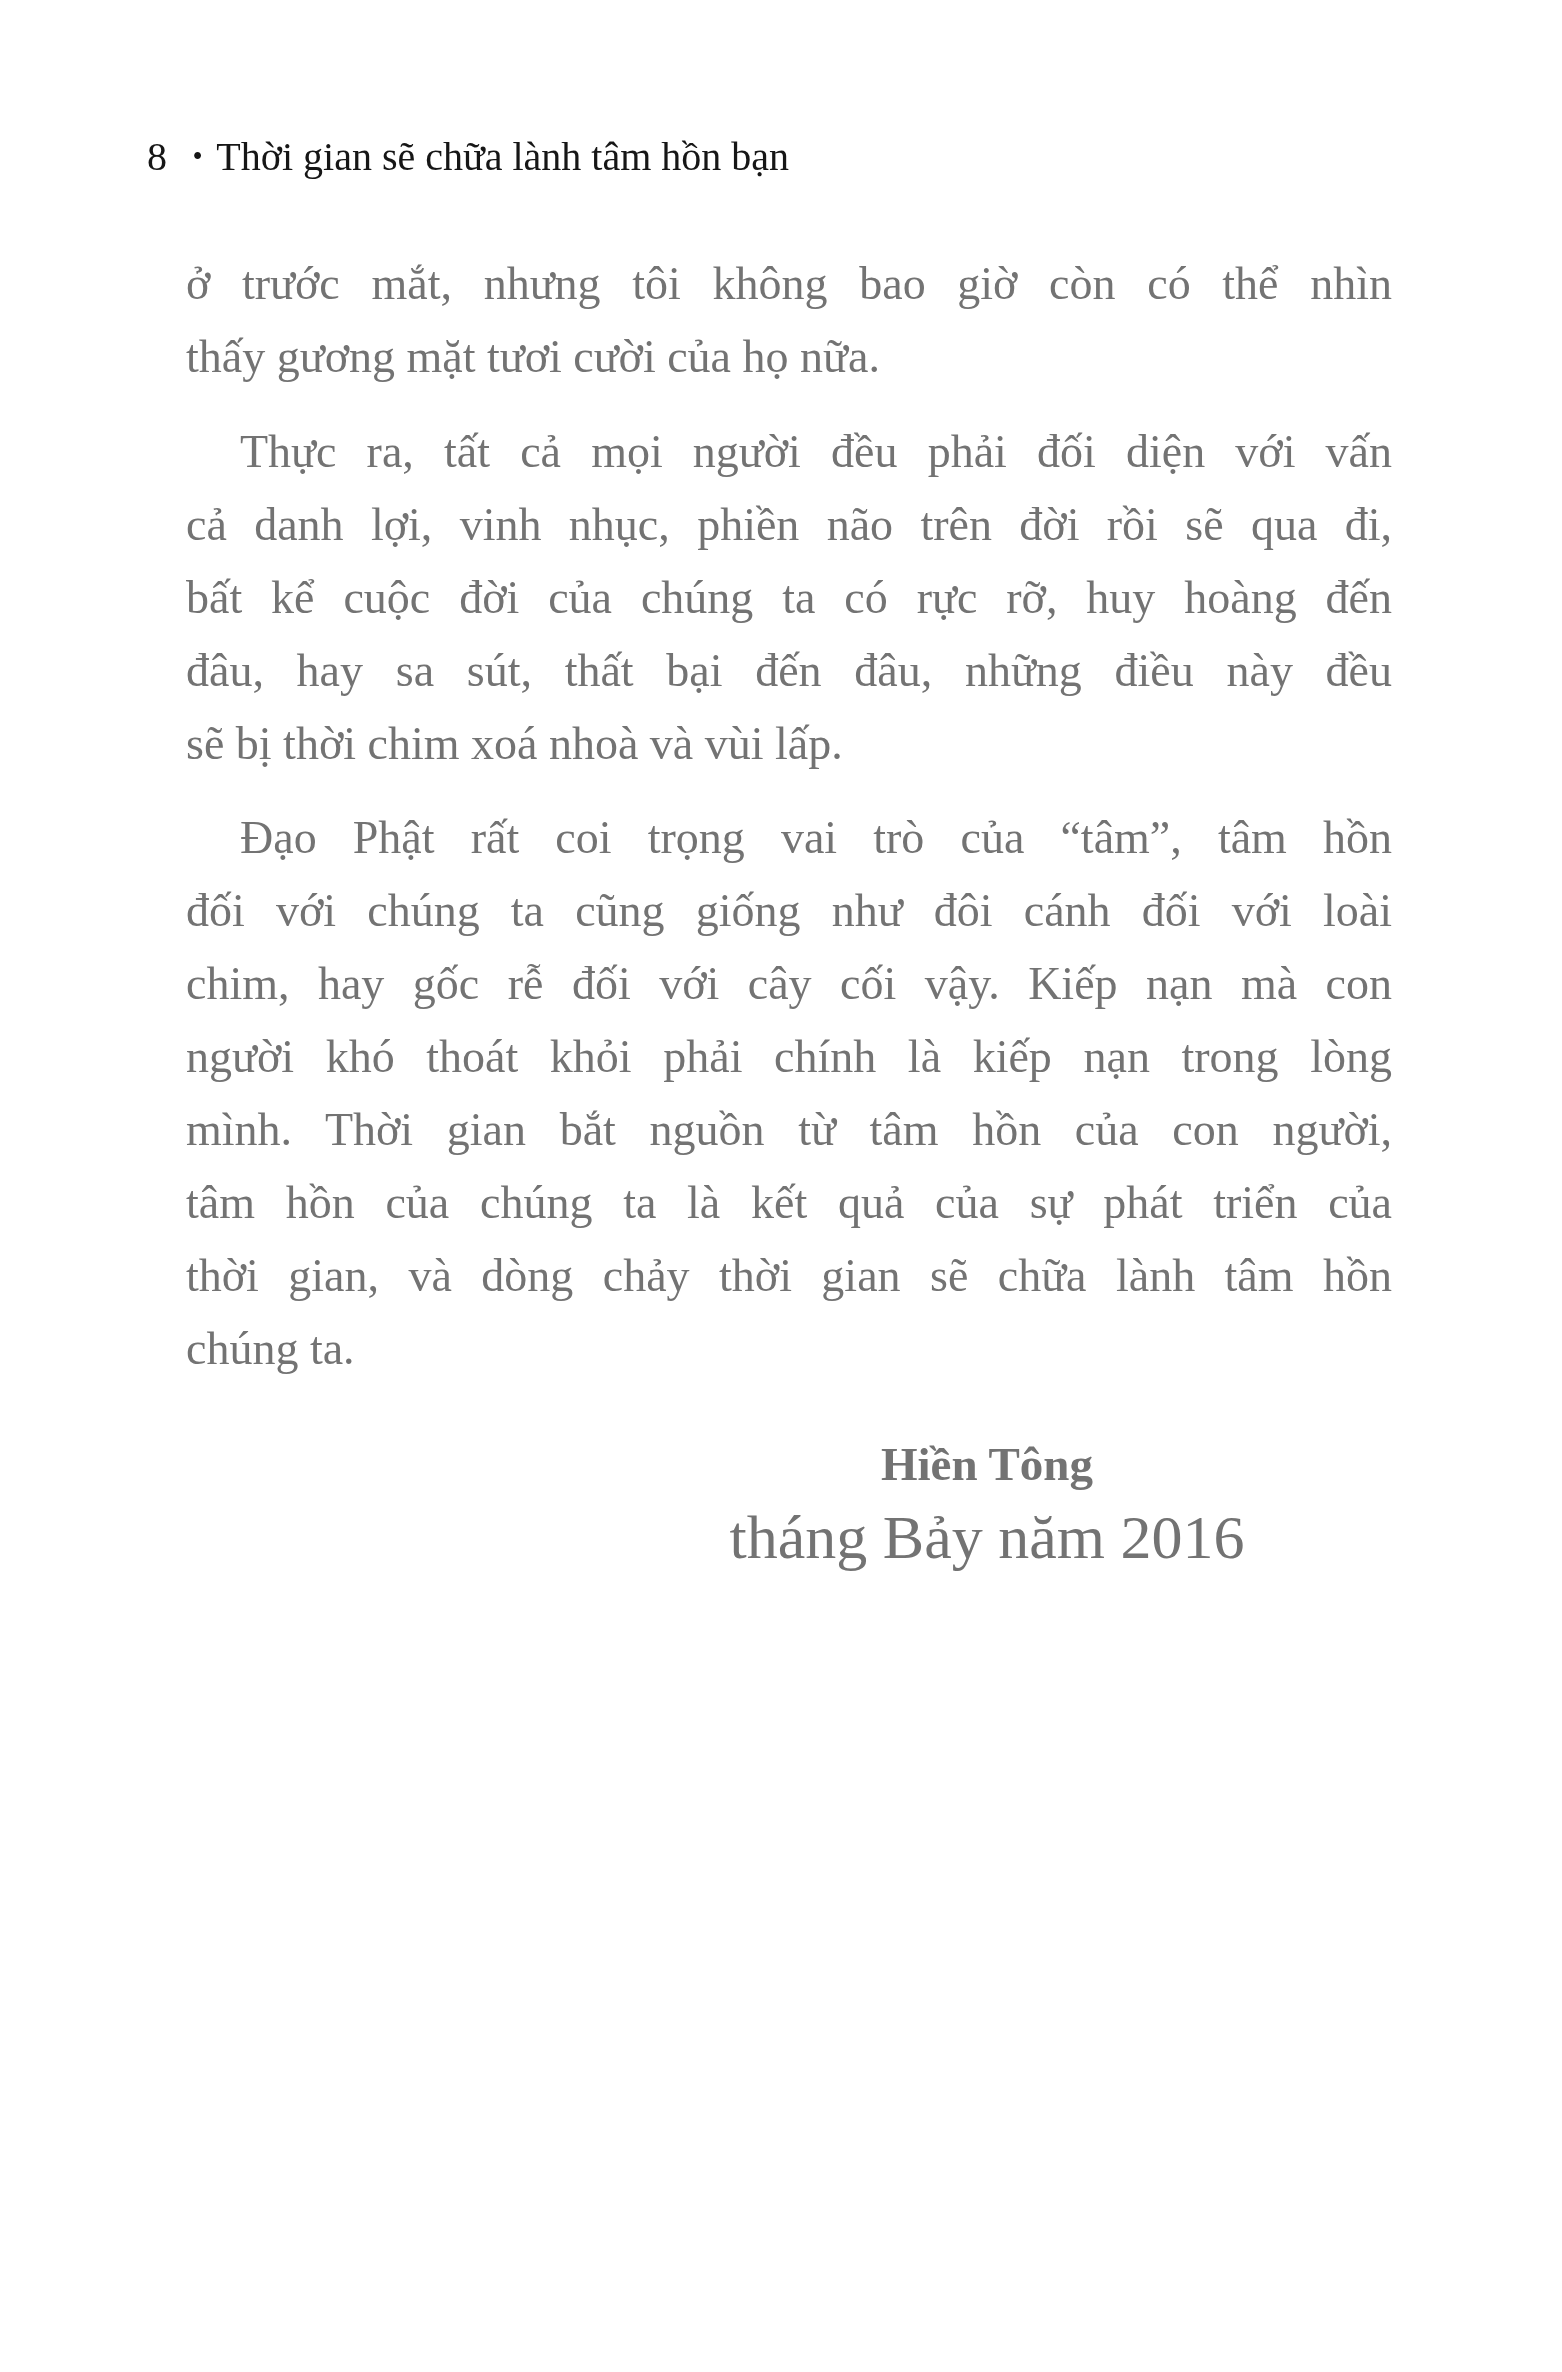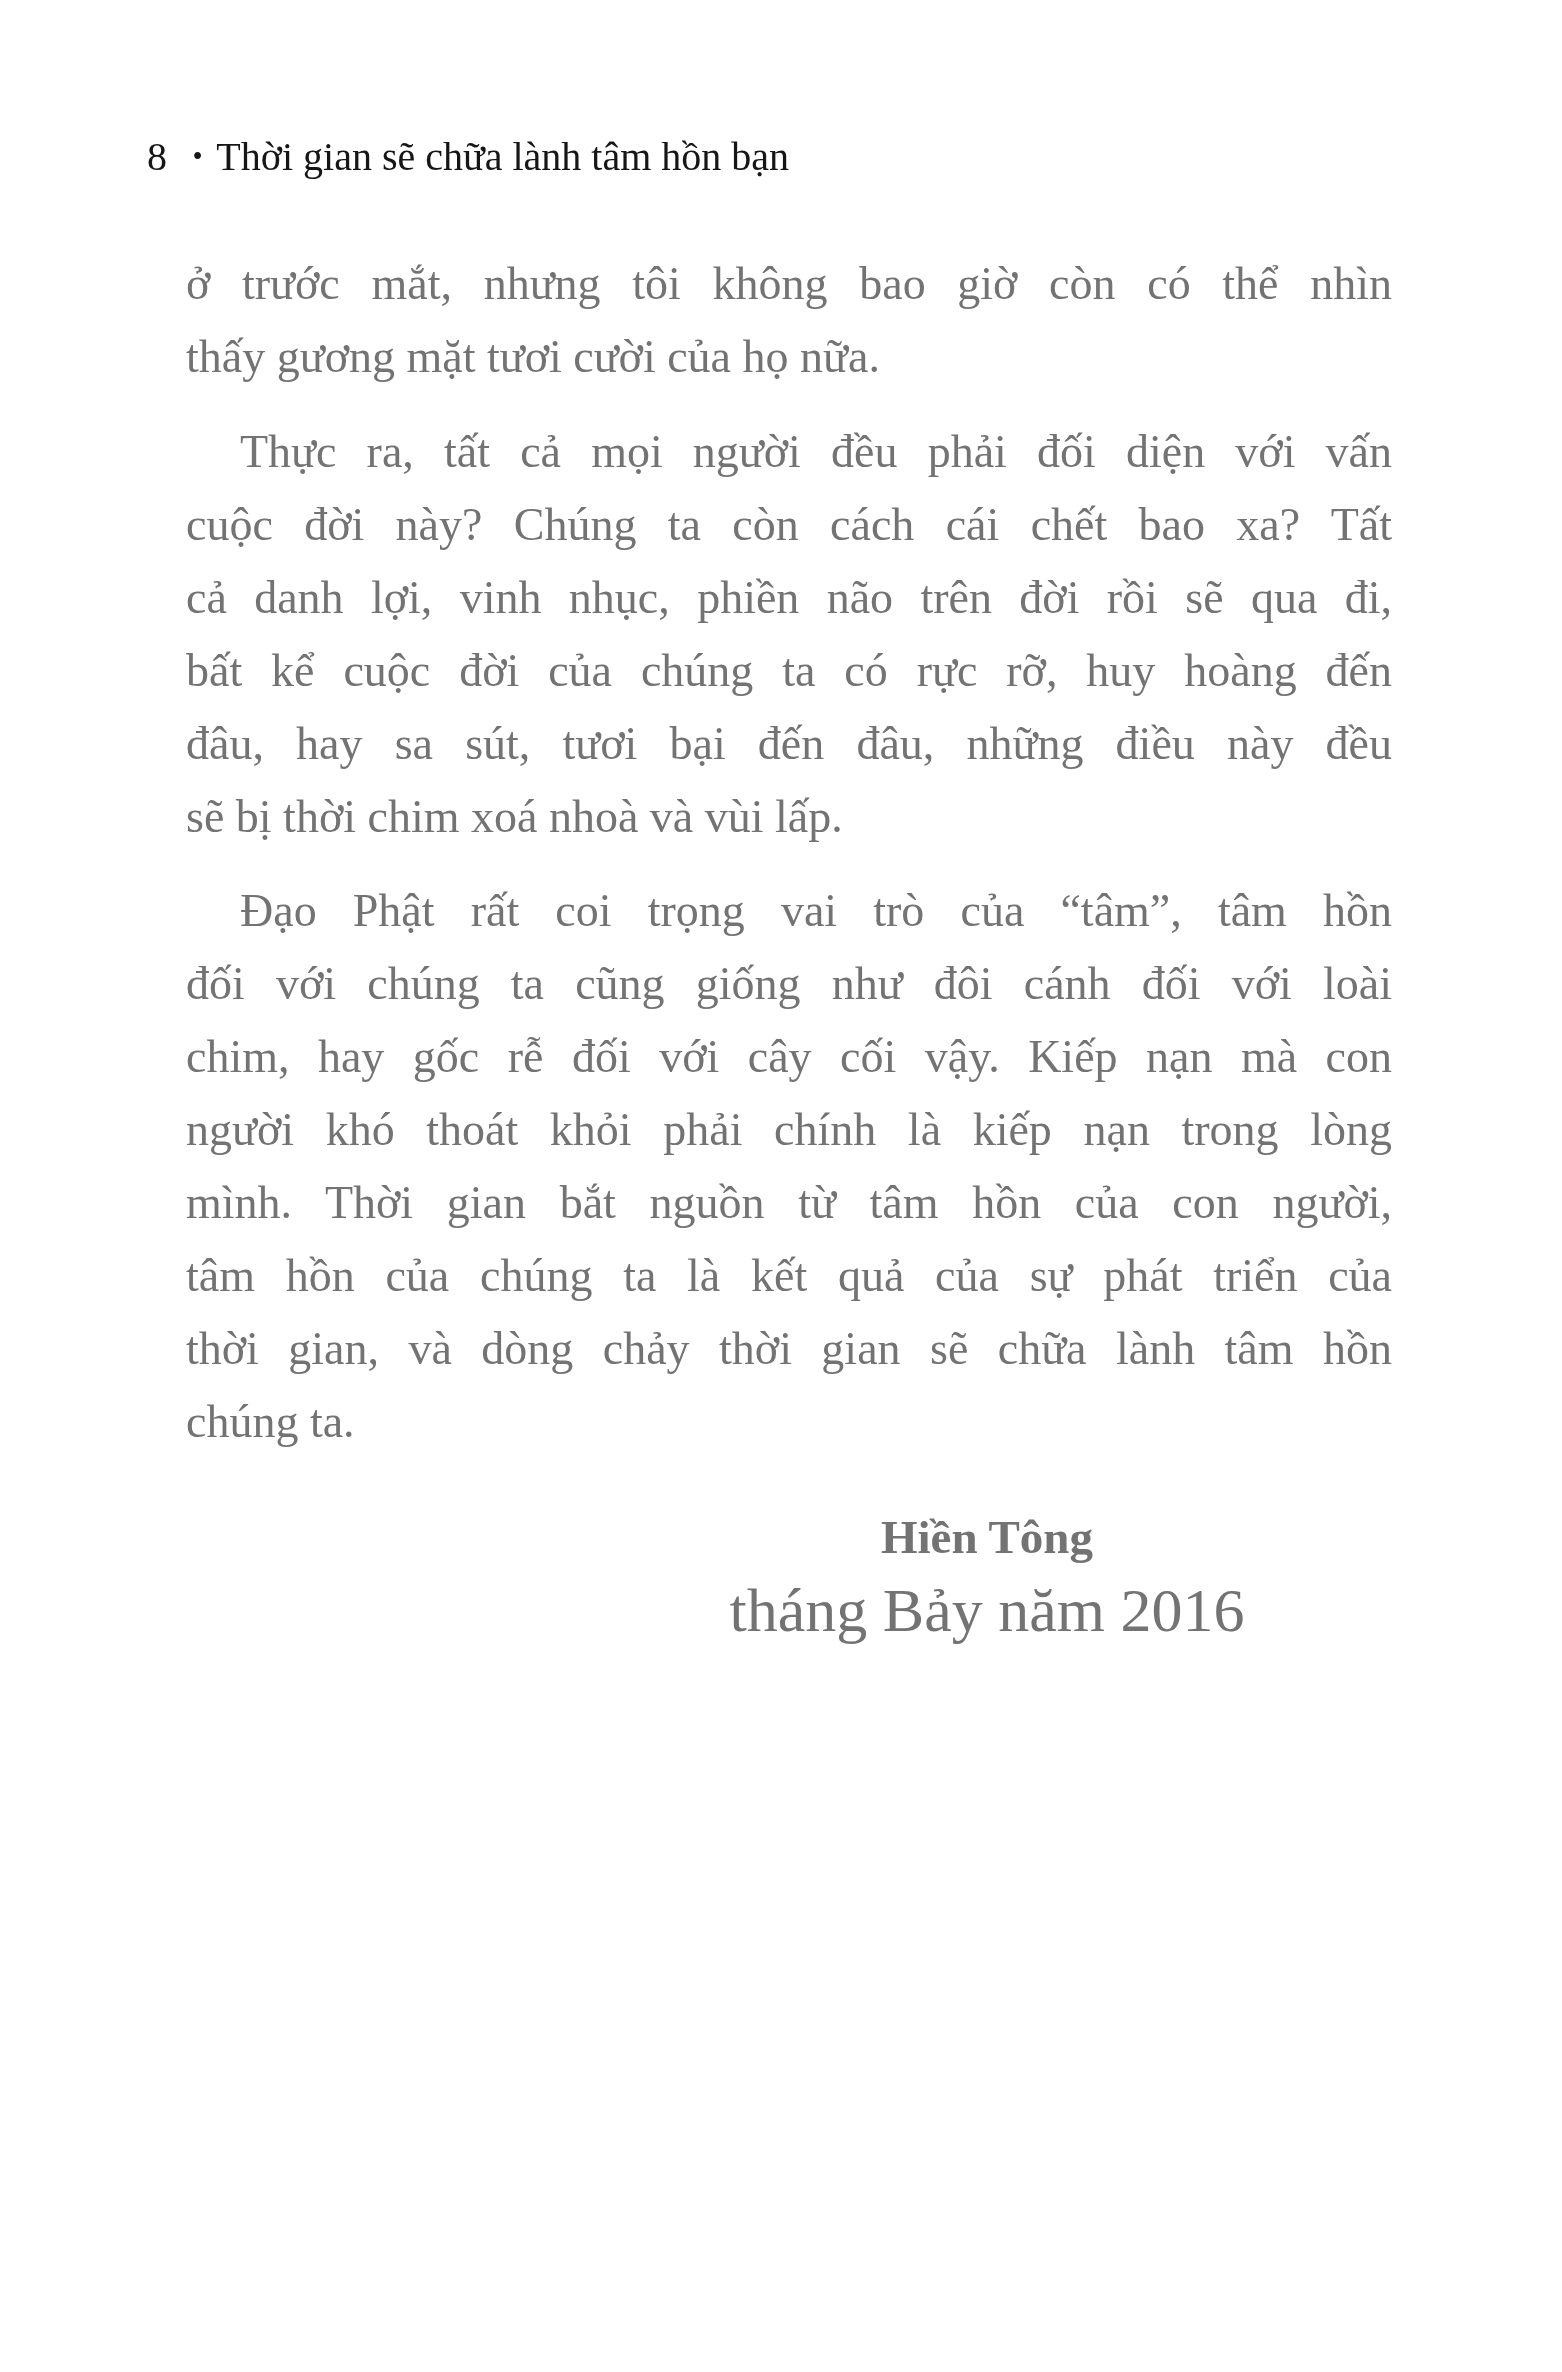--- a/index.html
+++ b/index.html
@@ -81,24 +81,23 @@
 
   <div class="body-text">
 
     <div class="paragraph">
       <div class="line">ở trước mắt, nhưng tôi không bao giờ còn có thể nhìn</div>
       <div class="line last">thấy gương mặt tươi cười của họ nữa.</div>
     </div>
 
     <div class="paragraph">
       <div class="line indent">Thực ra, tất cả mọi người đều phải đối diện với vấn</div>
-      <div class="line">cuộc đời này? Chúng ta còn cách cái chết bao xa? Tất</div>
       <div class="line">cả danh lợi, vinh nhục, phiền não trên đời rồi sẽ qua đi,</div>
       <div class="line">bất kể cuộc đời của chúng ta có rực rỡ, huy hoàng đến</div>
-      <div class="line">đâu, hay sa sút, tươi bại đến đâu, những điều này đều</div>
+      <div class="line">đâu, hay sa sút, thất bại đến đâu, những điều này đều</div>
       <div class="line last">sẽ bị thời chim xoá nhoà và vùi lấp.</div>
     </div>
 
     <div class="paragraph">
       <div class="line indent">Đạo Phật rất coi trọng vai trò của “tâm”, tâm hồn</div>
       <div class="line">đối với chúng ta cũng giống như đôi cánh đối với loài</div>
       <div class="line">chim, hay gốc rễ đối với cây cối vậy. Kiếp nạn mà con</div>
       <div class="line">người khó thoát khỏi phải chính là kiếp nạn trong lòng</div>
       <div class="line">mình. Thời gian bắt nguồn từ tâm hồn của con người,</div>
       <div class="line">tâm hồn của chúng ta là kết quả của sự phát triển của</div>

